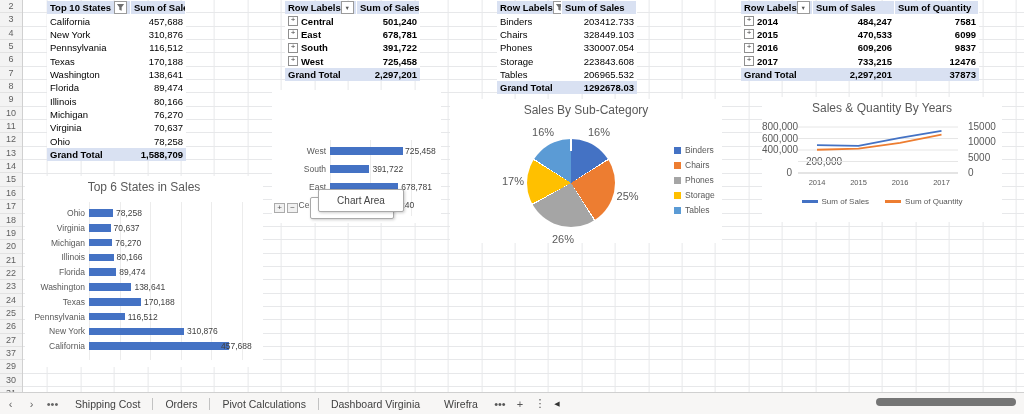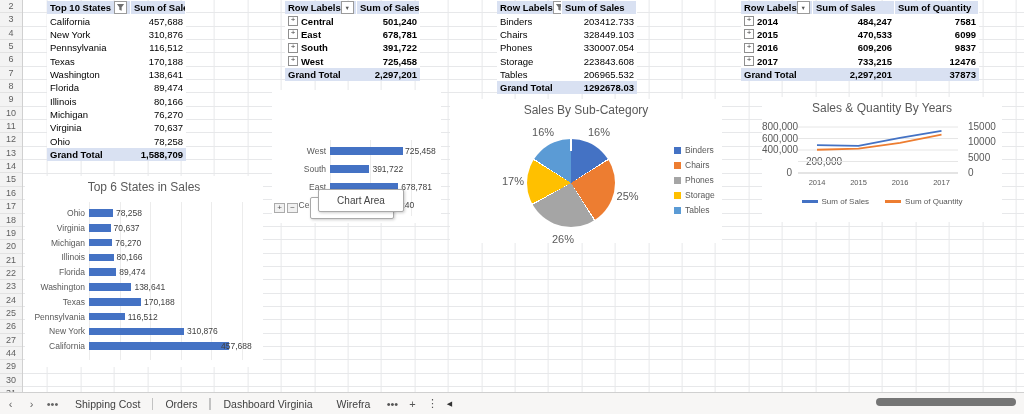--- a/index.html
+++ b/index.html
@@ -95,21 +95,21 @@
       <div class="rownum">18</div>
       <div class="rownum">19</div>
       <div class="rownum">20</div>
       <div class="rownum">21</div>
       <div class="rownum">22</div>
       <div class="rownum">23</div>
       <div class="rownum">24</div>
       <div class="rownum">25</div>
       <div class="rownum">26</div>
       <div class="rownum">27</div>
-      <div class="rownum">44</div>
+      <div class="rownum">37</div>
       <div class="rownum">29</div>
       <div class="rownum">30</div>
       <div class="rownum">31</div>
     </div>
 
   <div class="chart" id="chart-bar-states" style="left:25px;top:176px;width:238px;height:191px;">
       <div class="ctitle">Top 6 States in Sales</div>
       <div class="vgl" style="left: 64px; top: 26px; height: 158px;"></div>
       <div class="vgl" style="left: 94.6px; top: 26px; height: 158px;"></div>
       <div class="vgl" style="left: 125.2px; top: 26px; height: 158px;"></div>
@@ -238,20 +238,21 @@
   <div class="tipbox" id="tooltip-front" style="left:318px;top:189px;width:84px;height:21px;z-index:6;">Chart Area</div>
 
   <div id="tabbar">
       <div class="navbtn">‹</div>
       <div class="navbtn">›</div>
       <div class="navbtn">•••</div>
       <div class="sheettab">Shipping Cost</div>
       <div class="tabdiv"></div>
       <div class="sheettab">Orders</div>
       <div class="tabdiv"></div>
+      <div class="sheettab">Pivot Calculations</div>
       <div class="tabdiv"></div>
       <div class="sheettab">Dashboard Virginia</div>
       <div class="sheettab">Wirefra</div>
       <div class="actbtn">•••</div>
       <div class="actbtn">+</div>
       <div class="actbtn">⋮</div>
       <div class="scrollarrow">◀</div>
       <div id="hscroll">
         <div id="hthumb"></div>
       </div>

